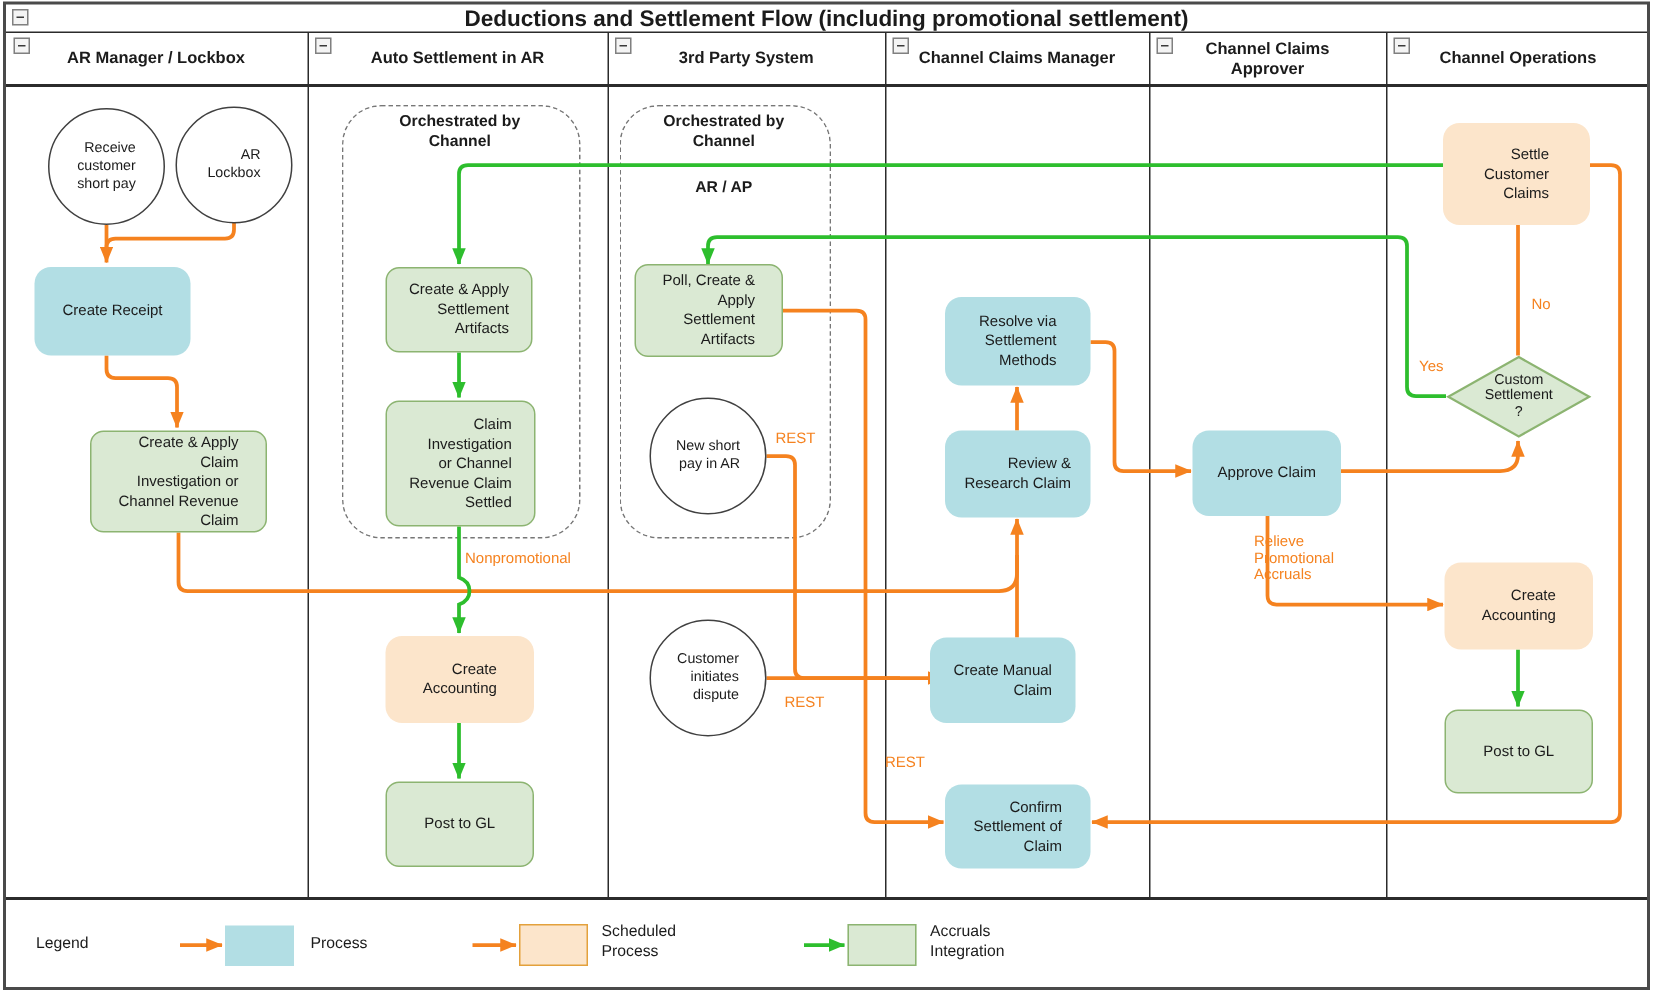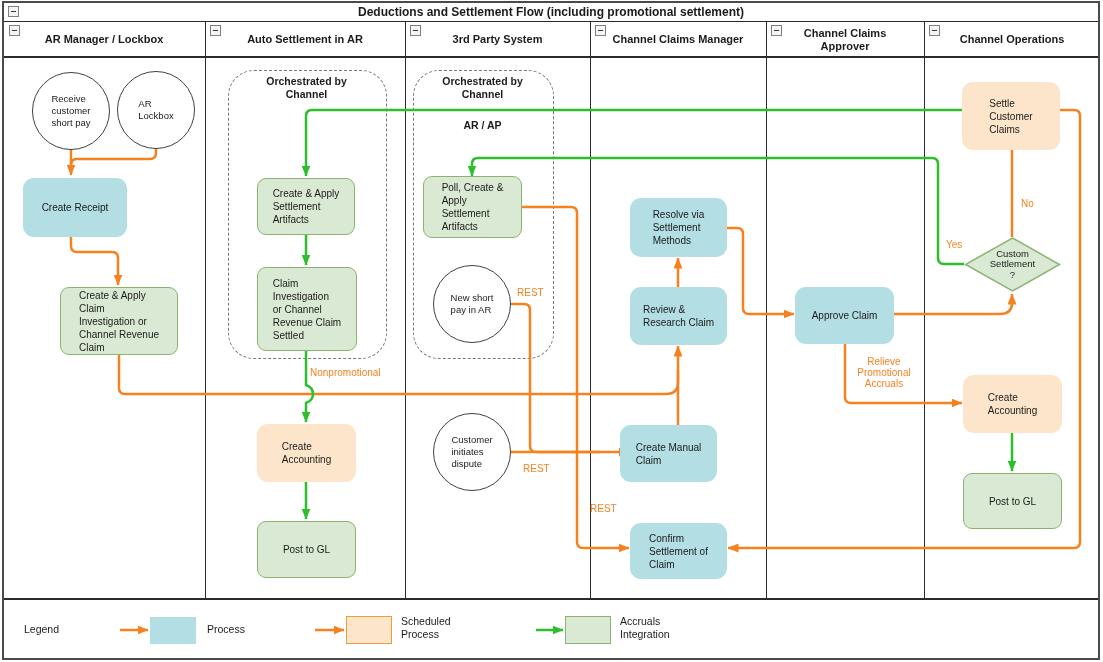--- a/index.html
+++ b/index.html
@@ -1,27 +1,27 @@
 <!DOCTYPE html>
 <html><head>
 <meta charset="utf-8">
 <style>
   html,body{margin:0;padding:0;background:#fff;overflow:hidden;}
   body{width:1103px;height:662px;position:relative;font-family:"Liberation Sans","DejaVu Sans",sans-serif;color:#1b1b1b;}
   .abs{position:absolute;}
   .frame{left:2px;top:1px;width:1094px;height:655px;border:2px solid #4a4a4a;z-index:0;}
   .hline{background:#2b2b2b;z-index:1;}
   .vline{background:#2b2b2b;z-index:1;}
-  .title-bar{left:4px;top:3px;width:1094px;height:18px;display:flex;align-items:center;justify-content:center;font-weight:bold;font-size:12px;z-index:2;}
+  .title-bar{left:4px;top:3px;width:1094px;height:18px;display:flex;align-items:center;justify-content:center;font-weight:bold;font-size:15px;z-index:2;}
   .collapse{width:11px;height:11px;border:1px solid #808080;background:#f4f4f4;box-sizing:border-box;position:absolute;z-index:5;}
   .collapse::after{content:"";position:absolute;left:2px;right:2px;top:4px;height:1px;background:#3a3a3a;}
   .hcell{top:22px;height:35px;display:flex;align-items:center;justify-content:center;text-align:center;font-weight:bold;font-size:11px;line-height:1.15;z-index:2;}
   .group{border:1.5px dashed #777;border-radius:26px;z-index:2;background:transparent;}
   .group-label{font-weight:bold;font-size:10.5px;text-align:center;line-height:1.25;white-space:pre-line;z-index:3;}
-  .node{display:flex;align-items:center;justify-content:center;text-align:left;font-size:10px;line-height:1.3;white-space:pre-line;z-index:4;}
+  .node{display:flex;align-items:center;justify-content:center;text-align:right;font-size:10px;line-height:1.3;white-space:pre-line;z-index:4;}
   .process{background:#B2DEE4;border-radius:11px;}
   .sched{background:#FCE5CB;border-radius:11px;}
   .fin{background:#DAE9D3;border:1.5px solid #8CB471;border-radius:9px;box-sizing:border-box;}
   .circle{border-radius:50%;border:1.5px solid #404040;background:#fff;font-size:9.5px;line-height:1.25;box-sizing:border-box;}
   .diamond-label{position:absolute;inset:0;display:flex;align-items:center;justify-content:center;text-align:center;font-size:9.5px;line-height:1.12;white-space:pre-line;}
   .edge-label{color:#F5821F;font-size:10px;z-index:5;white-space:pre-line;}
   .legend-label{font-size:10.5px;z-index:2;white-space:pre-line;line-height:1.25;}
   .swatch{z-index:2;box-sizing:border-box;}
   svg.arrows{left:0;top:0;z-index:3;pointer-events:none;}
 </style>
@@ -171,21 +171,21 @@
 ?</div>
 </div>
 <div class="abs node sched" style="left:963px;top:375px;width:99px;height:58px">Create
 Accounting</div>
 <div class="abs node fin" style="left:963px;top:473px;width:99px;height:56px">Post to GL</div>
 
 <div class="abs edge-label" style="left:310px;top:367px">Nonpromotional</div>
 <div class="abs edge-label" style="left:517px;top:287px">REST</div>
 <div class="abs edge-label" style="left:523px;top:463px">REST</div>
 <div class="abs edge-label" style="left:590px;top:503px">REST</div>
-<div class="abs edge-label" style="left:836px;top:356px;width:96px;text-align:center">Relieve
+<div class="abs edge-label" style="left:836px;top:356px;width:96px;text-align:left">Relieve
 Promotional
 Accruals</div>
 <div class="abs edge-label" style="left:946px;top:239px">Yes</div>
 <div class="abs edge-label" style="left:1021px;top:198px">No</div>
 
 <div class="abs legend-label" style="left:24px;top:623px">Legend</div>
 <div class="abs swatch" style="left:150px;top:617px;width:46px;height:27px;background:#B2DEE4"></div>
 <div class="abs legend-label" style="left:207px;top:623px">Process</div>
 <div class="abs swatch" style="left:346px;top:616px;width:46px;height:28px;background:#FCE5CB;border:1.5px solid #E3A13C"></div>
 <div class="abs legend-label" style="left:401px;top:615px">Scheduled

